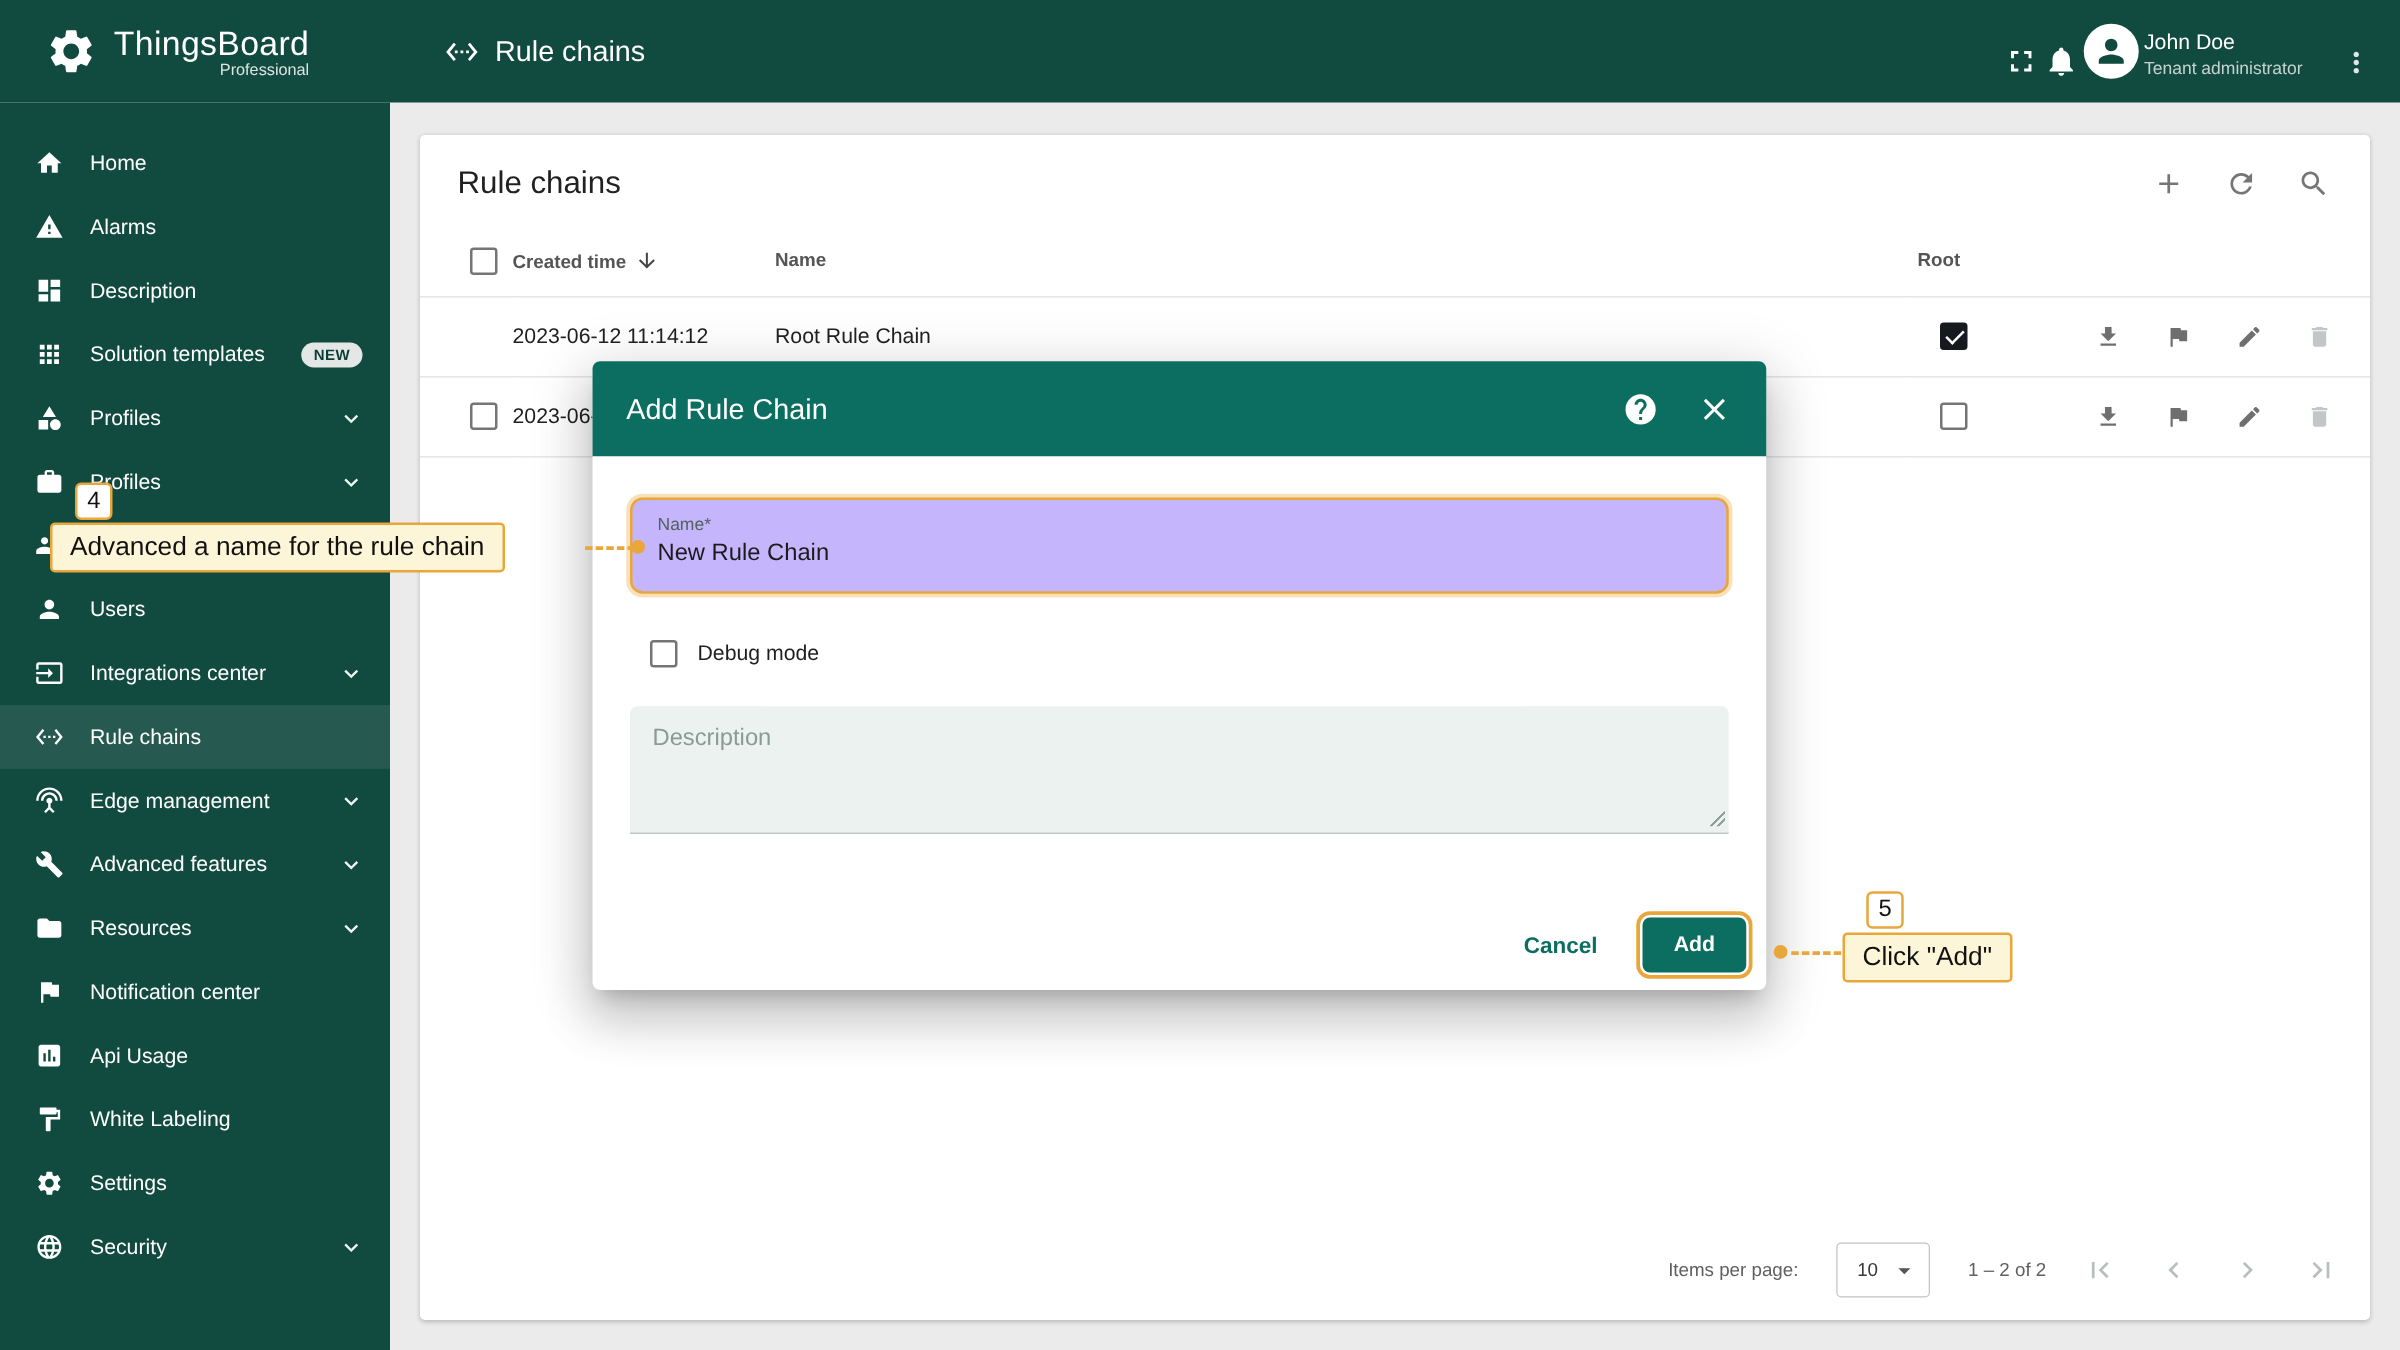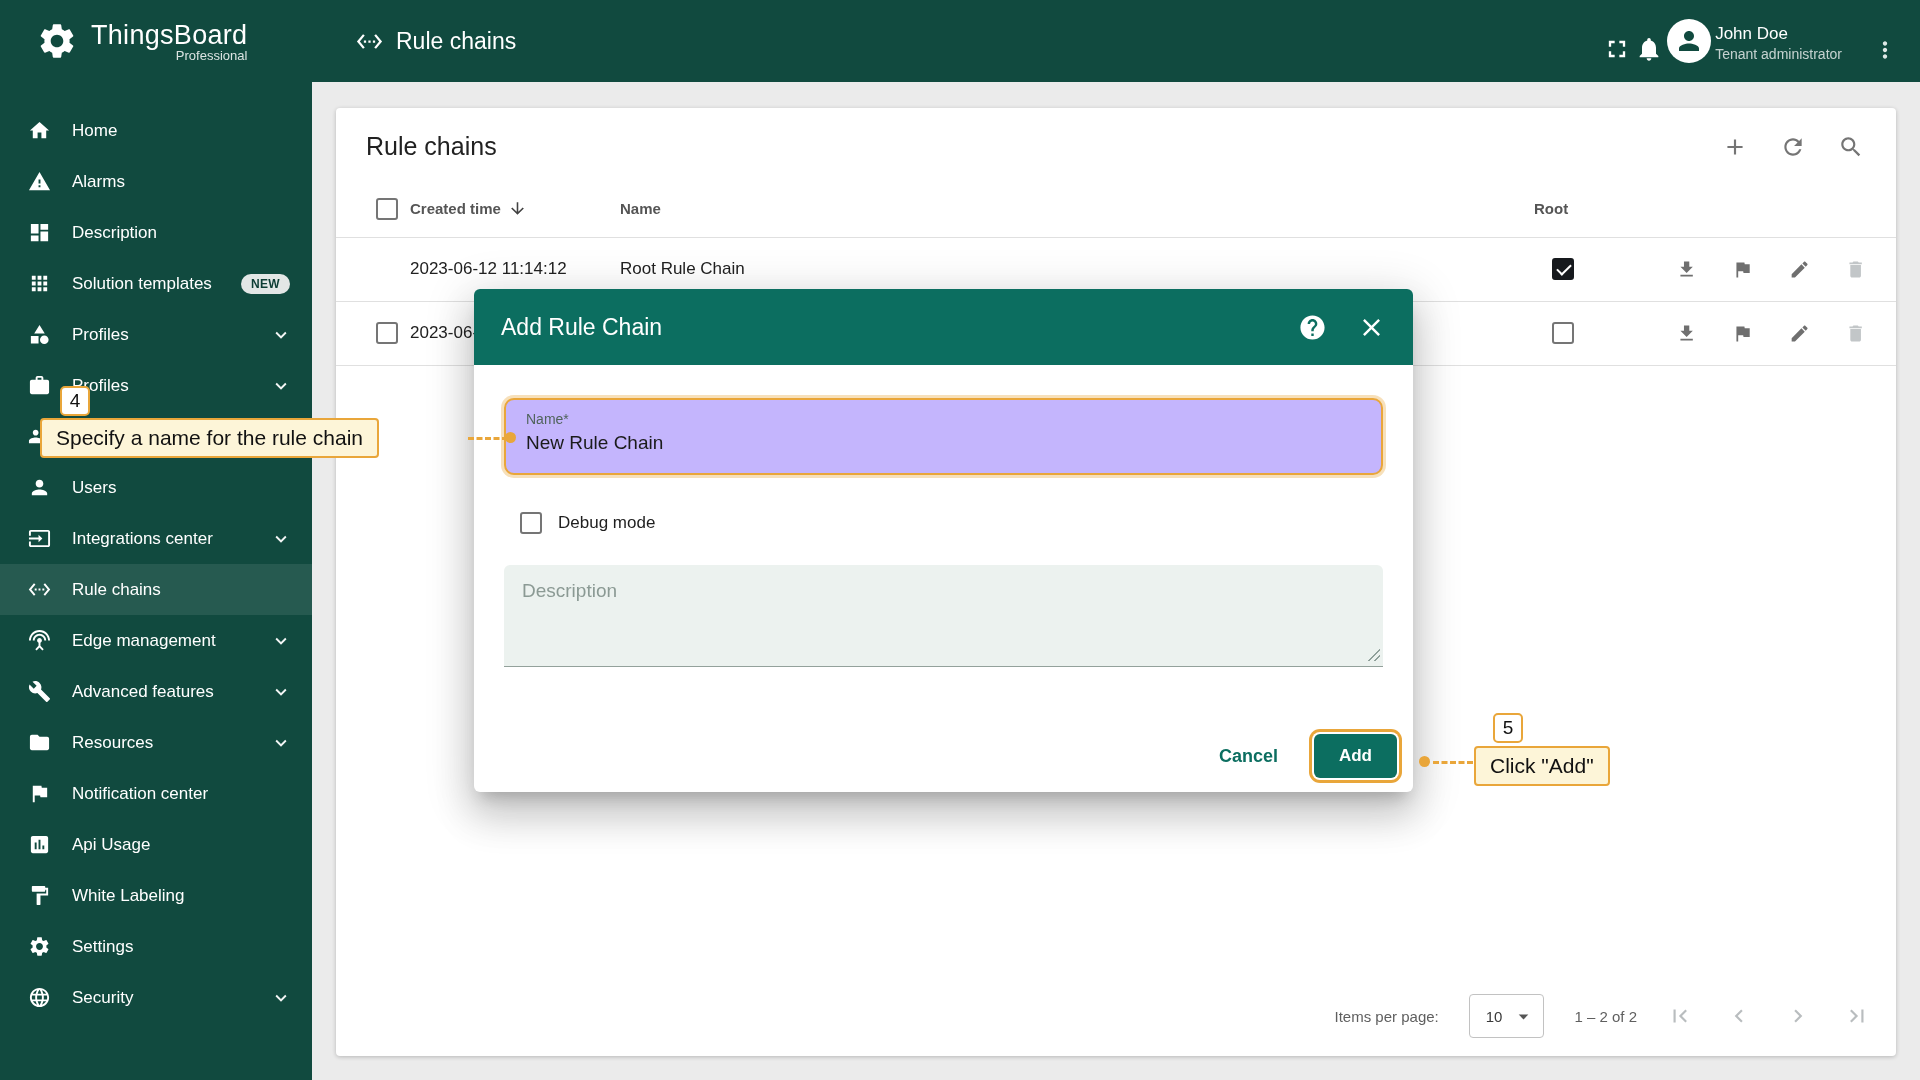--- a/index.html
+++ b/index.html
@@ -505,20 +505,20 @@
       <span class="grip"></span>
     </div>
     <div class="dialog-actions">
       <button class="btn-cancel">Cancel</button>
       <button class="btn-add">Add</button>
     </div>
   </div>
 </div>
 
 <div class="ann-badge" id="ann4-badge">4</div>
-<div class="ann-box" id="ann4-box">Specify a name for the rule chain</div>
+<div class="ann-box" id="ann4-box">Advanced a name for the rule chain</div>
 <div class="ann-dash" id="ann4-dash"></div>
 <div class="ann-dot" id="ann4-dot"></div>
 
 <div class="ann-badge" id="ann5-badge">5</div>
 <div class="ann-box" id="ann5-box">Click "Add"</div>
 <div class="ann-dash" id="ann5-dash"></div>
 <div class="ann-dot" id="ann5-dot"></div>
 
 </body></html>

